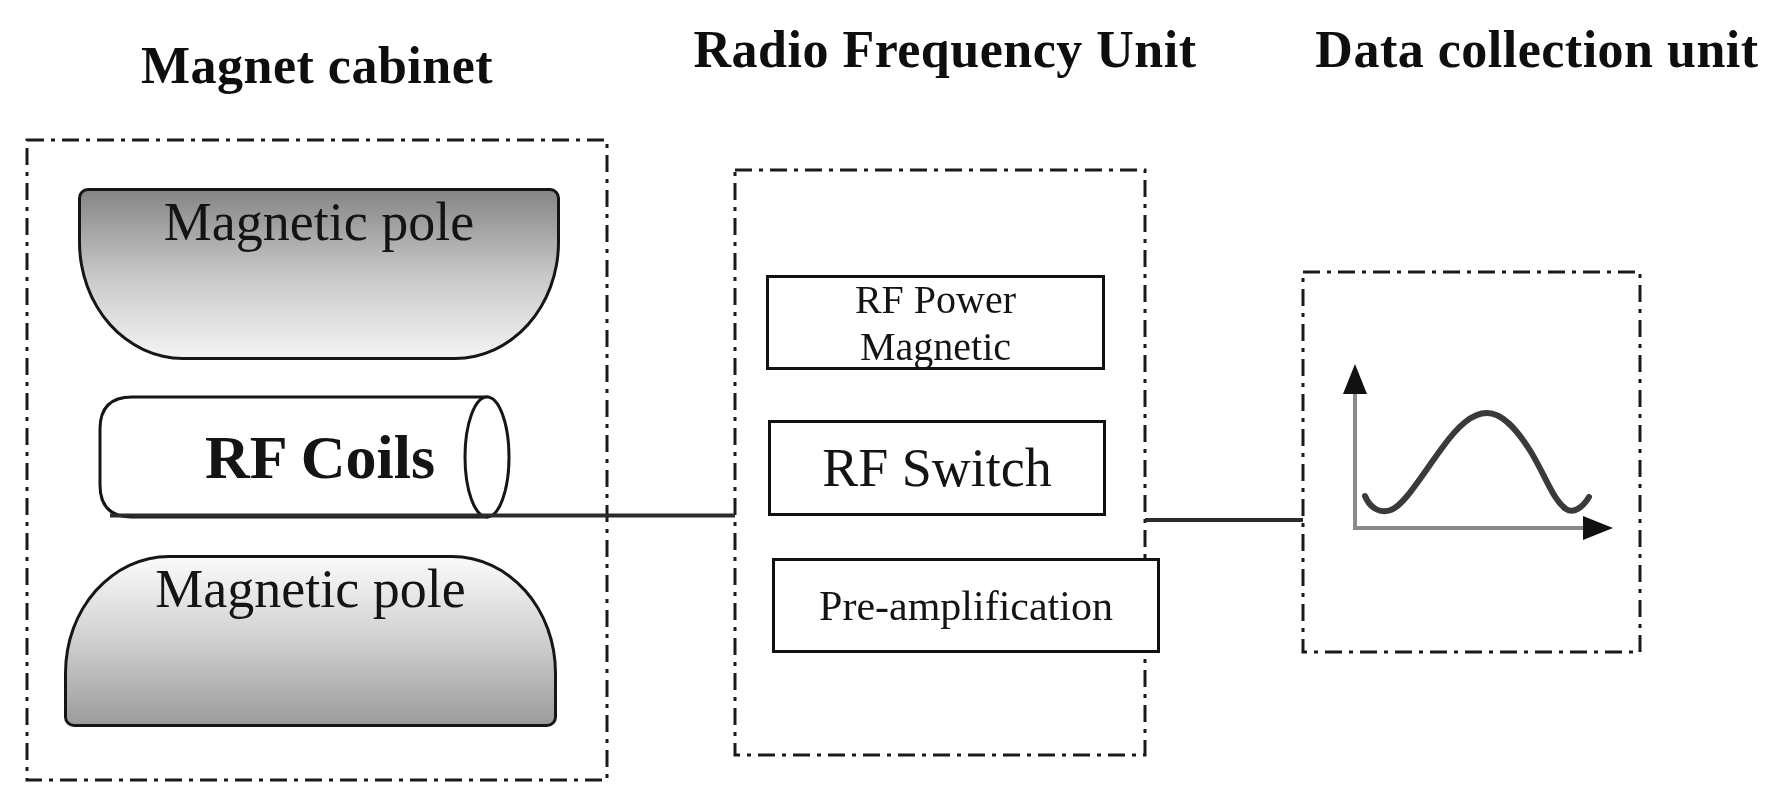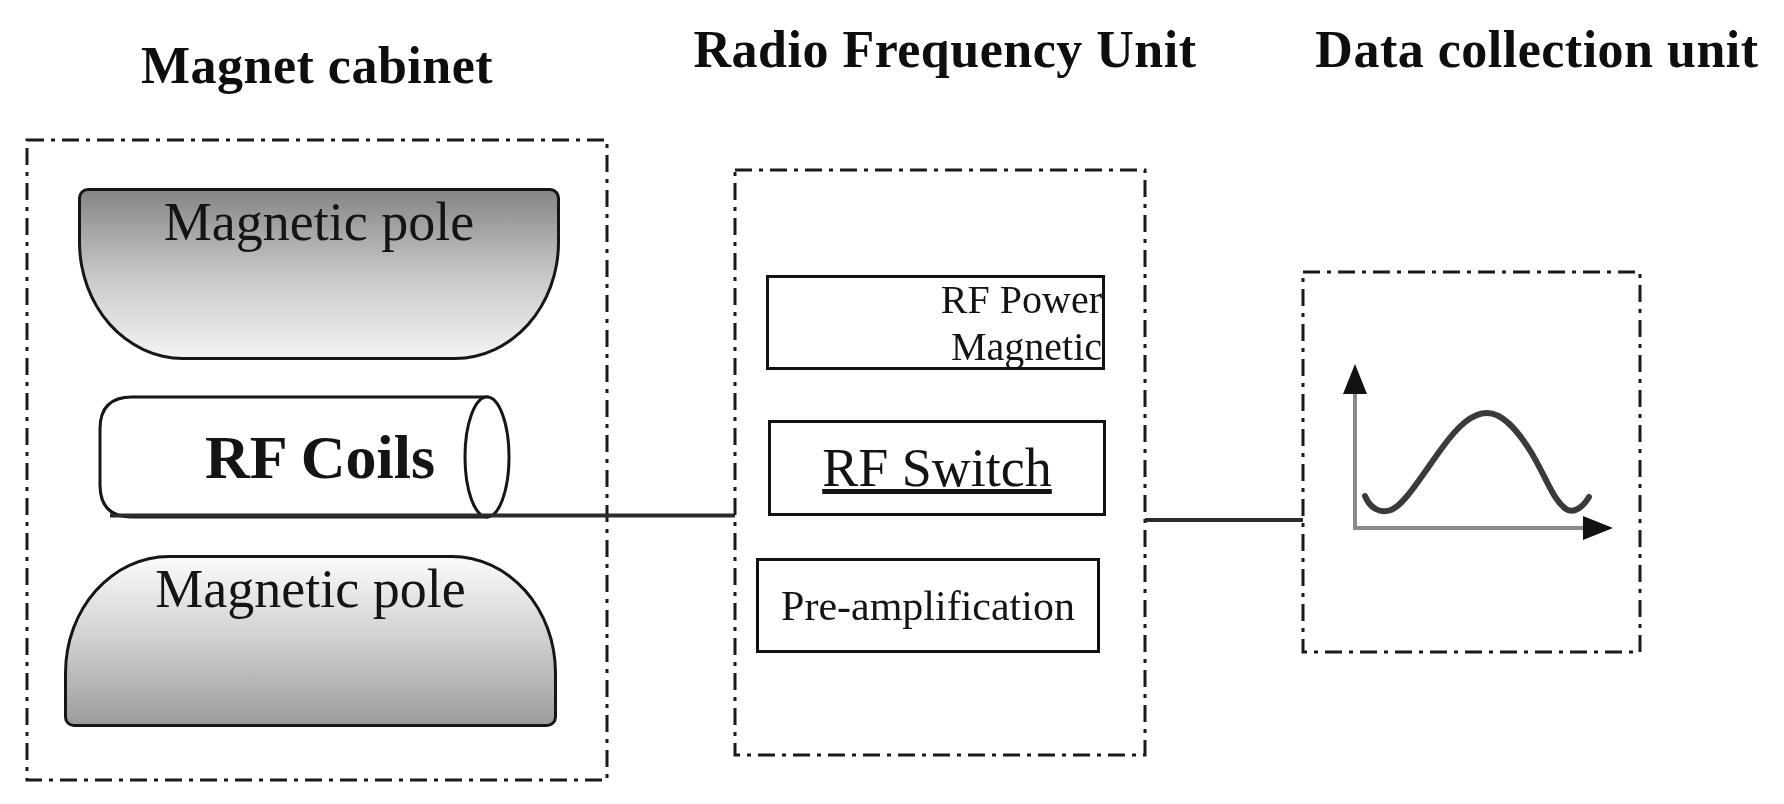--- a/index.html
+++ b/index.html
@@ -25,21 +25,21 @@
     background:linear-gradient(180deg,#fafafa 0%,#cfcfcf 50%,#9c9c9c 100%);
   }
   .pole-label{font-size:54px;color:#141414;}
   .coils-label{font-size:62px;color:#141414;text-align:center;font-weight:bold;}
   .rf-box{
     border:3px solid #111;background:#ffffff;box-sizing:border-box;
     display:flex;flex-direction:column;align-items:center;justify-content:center;
     text-align:center;color:#141414;
   }
   .rf-box .l1,.rf-box .l2{font-size:40px;line-height:47px;}
-  .rf-switch-label{font-size:54px;text-decoration:underline;}
+  .rf-switch-label{font-size:54px;}
   .preamp-label{font-size:42px;}
   svg{position:absolute;left:0;top:0;}
 </style>
 </head>
 <body>
 
 <div id="stage">
 
   <svg width="1784" height="804" viewBox="0 0 1784 804">
 
@@ -76,26 +76,26 @@
   <div class="abs pole pole-upper" style="left:78px;top:188px;width:482px;height:172px;">
     <span class="pole-label">Magnetic pole</span>
   </div>
 
   <div class="abs coils-label" style="left:160px;top:422px;width:320px;">RF Coils</div>
 
   <div class="abs pole pole-lower" style="left:64px;top:555px;width:493px;height:172px;">
     <span class="pole-label">Magnetic pole</span>
   </div>
 
-  <div class="abs rf-box" style="left:766px;top:275px;width:339px;height:95px;align-items:flex-end;">
+  <div class="abs rf-box" style="left:766px;top:275px;width:339px;height:95px;">
     <span class="l1">RF Power</span>
     <span class="l2">Magnetic</span>
   </div>
 
   <div class="abs rf-box" style="left:768px;top:420px;width:338px;height:96px;">
     <span class="rf-switch-label">RF Switch</span>
   </div>
 
-  <div class="abs rf-box" style="left:756px;top:558px;width:344px;height:95px;">
+  <div class="abs rf-box" style="left:772px;top:558px;width:388px;height:95px;">
     <span class="preamp-label">Pre-amplification</span>
   </div>
 
 </div>
 
 </body></html>

